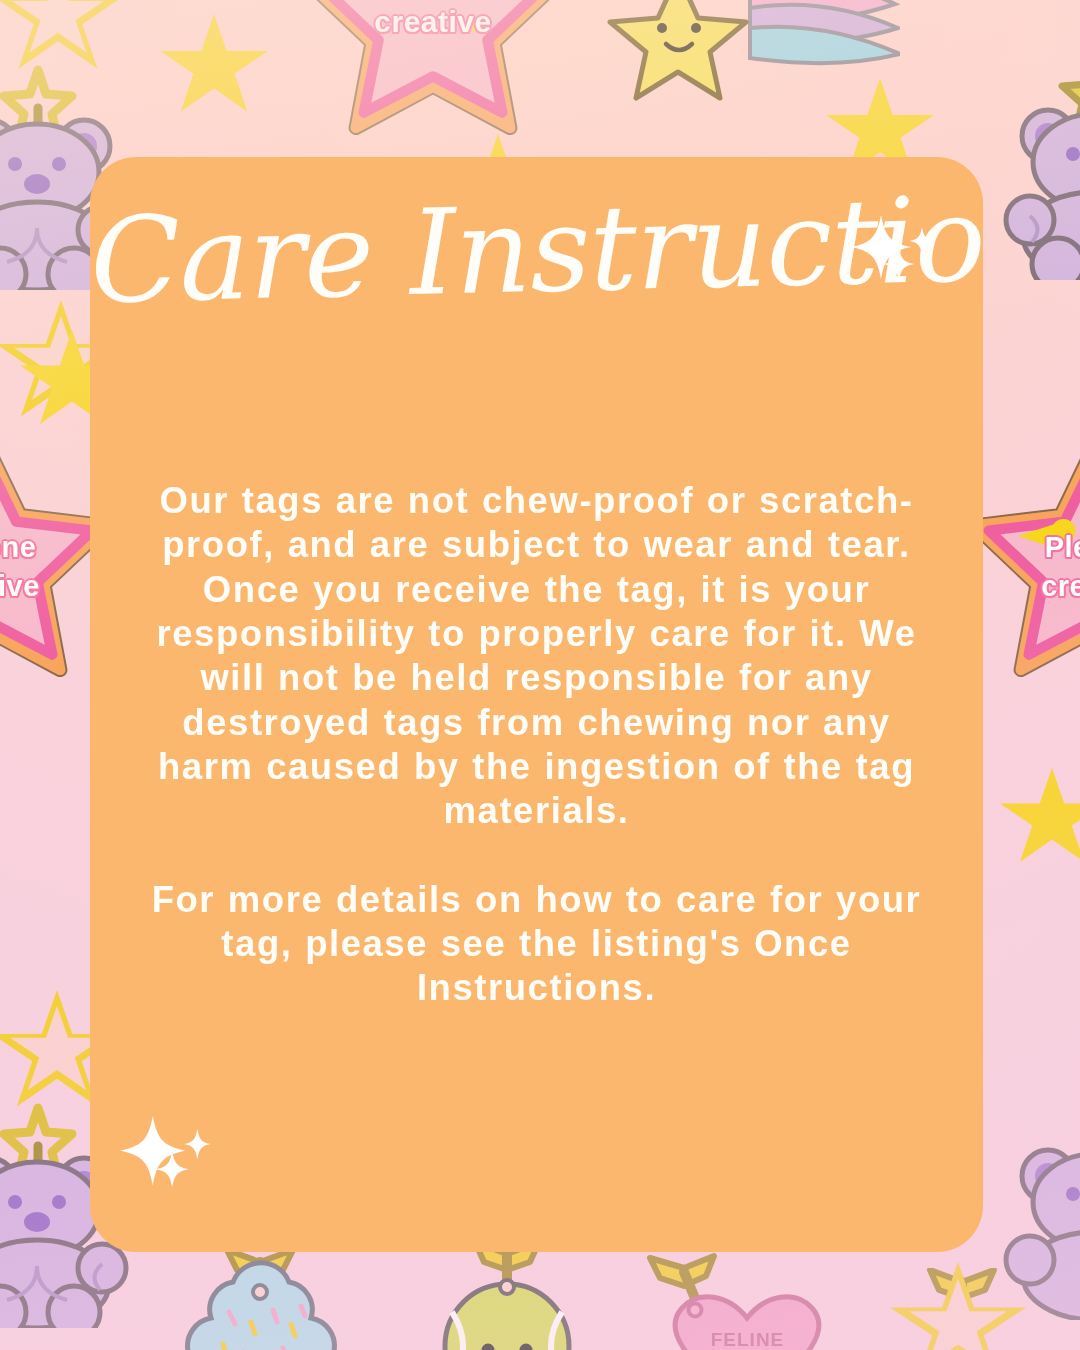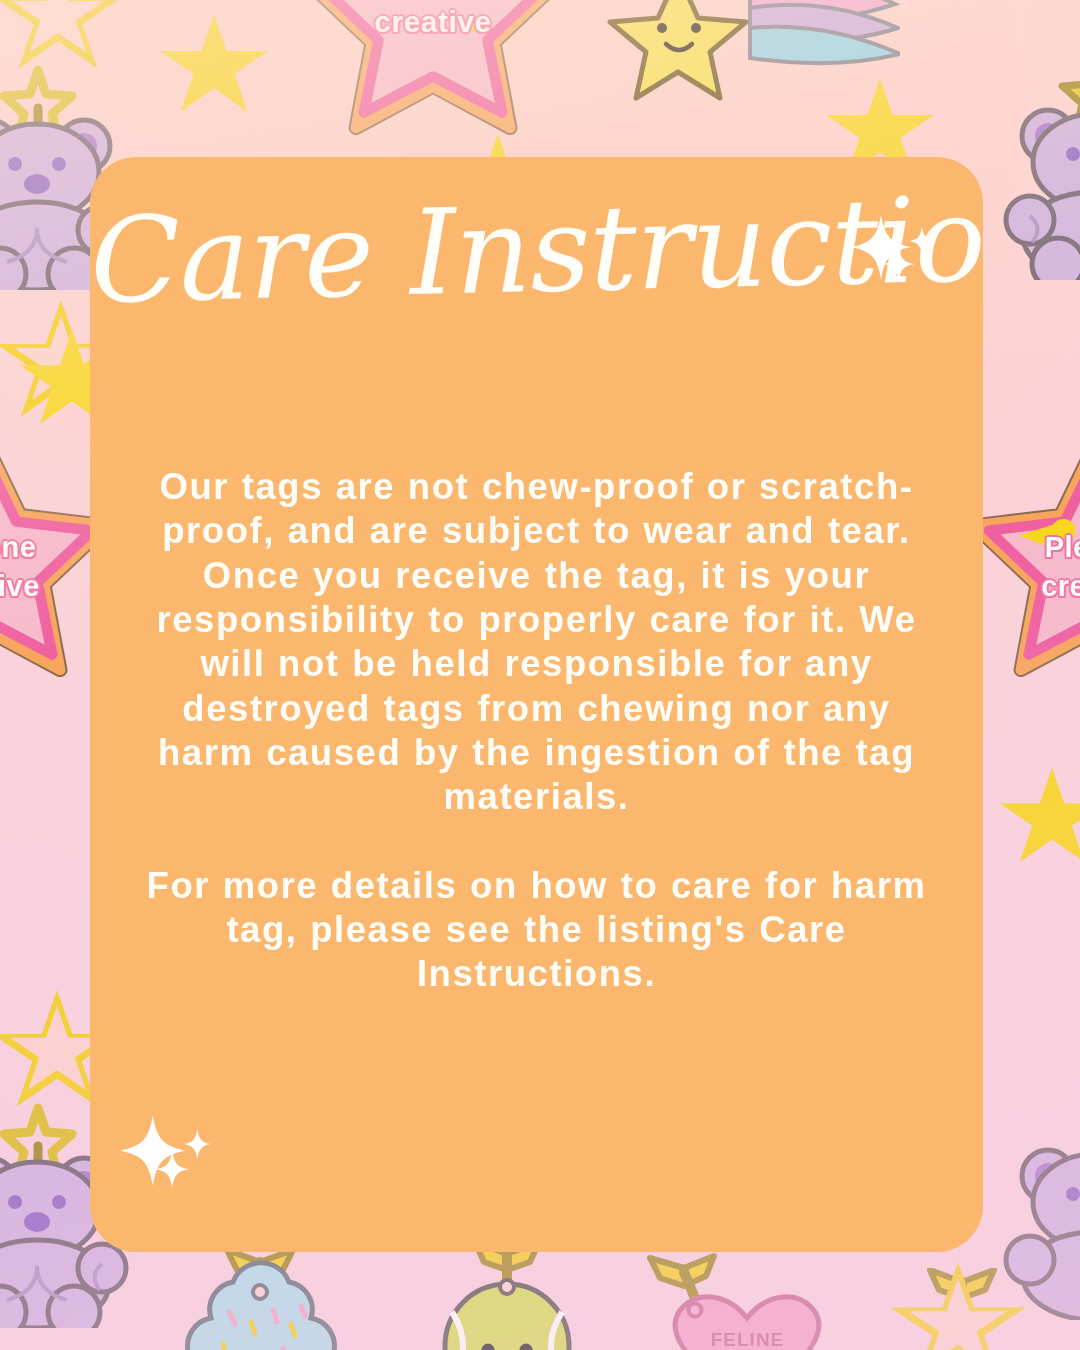--- a/index.html
+++ b/index.html
@@ -93,21 +93,21 @@
     font-weight:400;
     font-size:118px;
     line-height:1;
     letter-spacing:-1px;
     transform:rotate(-1.4deg);
     white-space:nowrap;
   }
 
   #card-body{
     position:absolute;
-    left:52px; right:52px; top:308px;
+    left:52px; right:52px; top:322px;
     text-align:center;
     color:#fffdf8;
   }
   .body-para{
     font-weight:700;
     font-size:36.5px;
     line-height:1.215;
     letter-spacing:1.55px;
     word-spacing:1px;
   }
@@ -364,16 +364,16 @@
     <svg viewBox="0 0 92 84">
       <path d="M32 6 C36 28 42 34 62 38 C42 42 36 48 32 70 C28 48 22 42 2 38 C22 34 28 28 32 6 Z" fill="#ffffff"></path>
       <path d="M75 18 C77 30 80 33 90 35 C80 37 77 40 75 52 C73 40 70 37 60 35 C70 33 73 30 75 18 Z" fill="#ffffff" transform="scale(0.82) translate(14,4)"></path>
       <path d="M56 48 C58 62 62 66 74 68 C62 70 58 74 56 88 C54 74 50 70 38 68 C50 66 54 62 56 48 Z" fill="#ffffff" transform="scale(0.86) translate(2,-4)"></path>
     </svg>
   </div>
 
   <div id="card-body">
     <p class="body-para">Our tags are not chew-proof or scratch-proof, and are subject to wear and tear. Once you receive the tag, it is your responsibility to properly care for it. We will not be held responsible for any destroyed tags from chewing nor any harm caused by the ingestion of the tag materials.</p>
     <div class="para-gap"></div>
-    <p class="body-para">For more details on how to care for harm tag, please see the listing's Care Instructions.</p>
+    <p class="body-para">For more details on how to care for your tag, please see the listing's Once Instructions.</p>
   </div>
 
 </div>
 
 </body></html>

